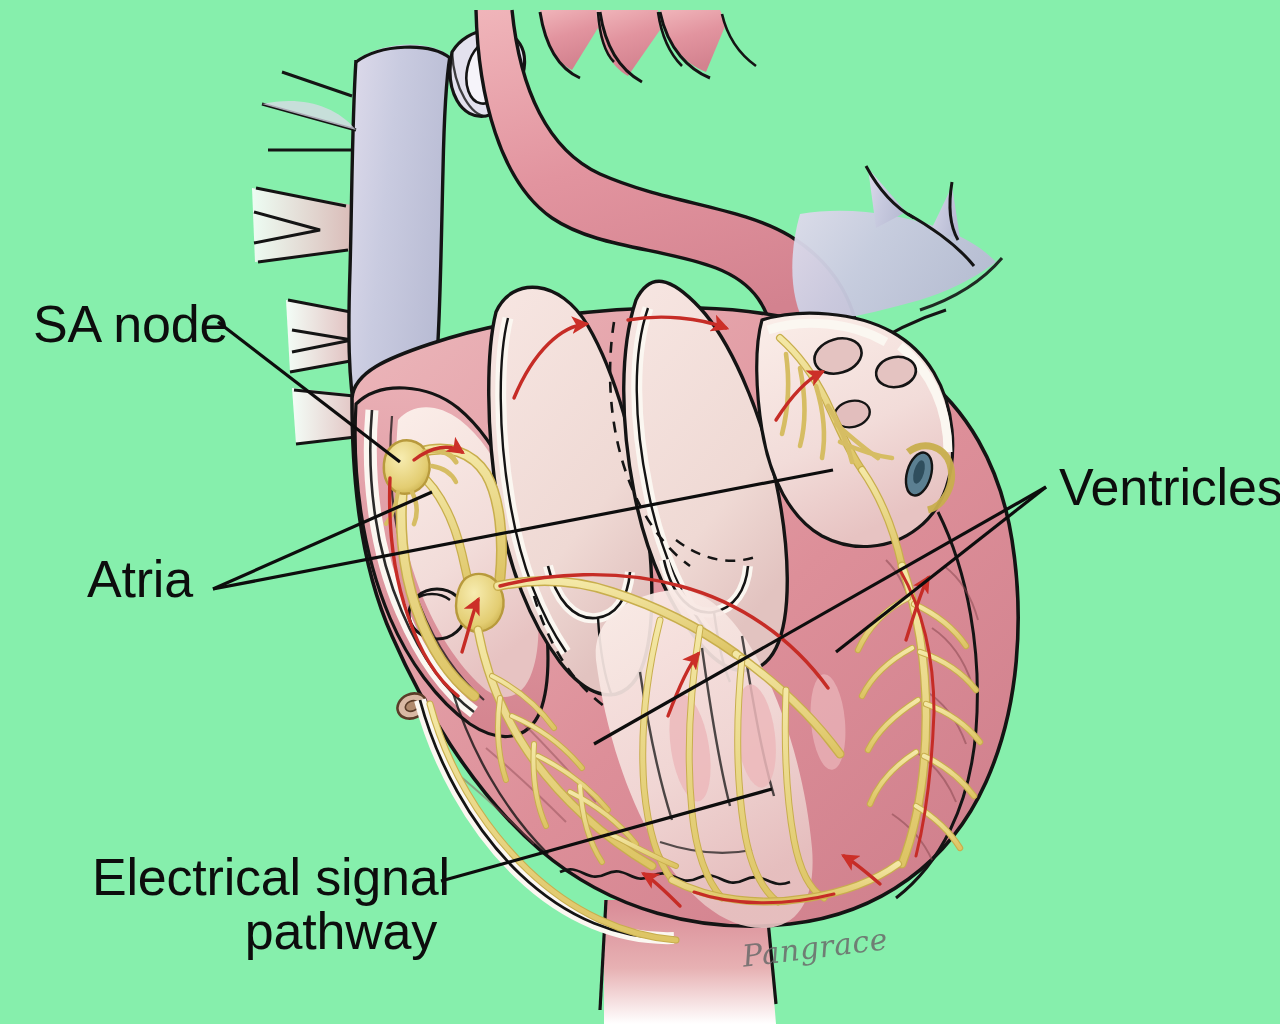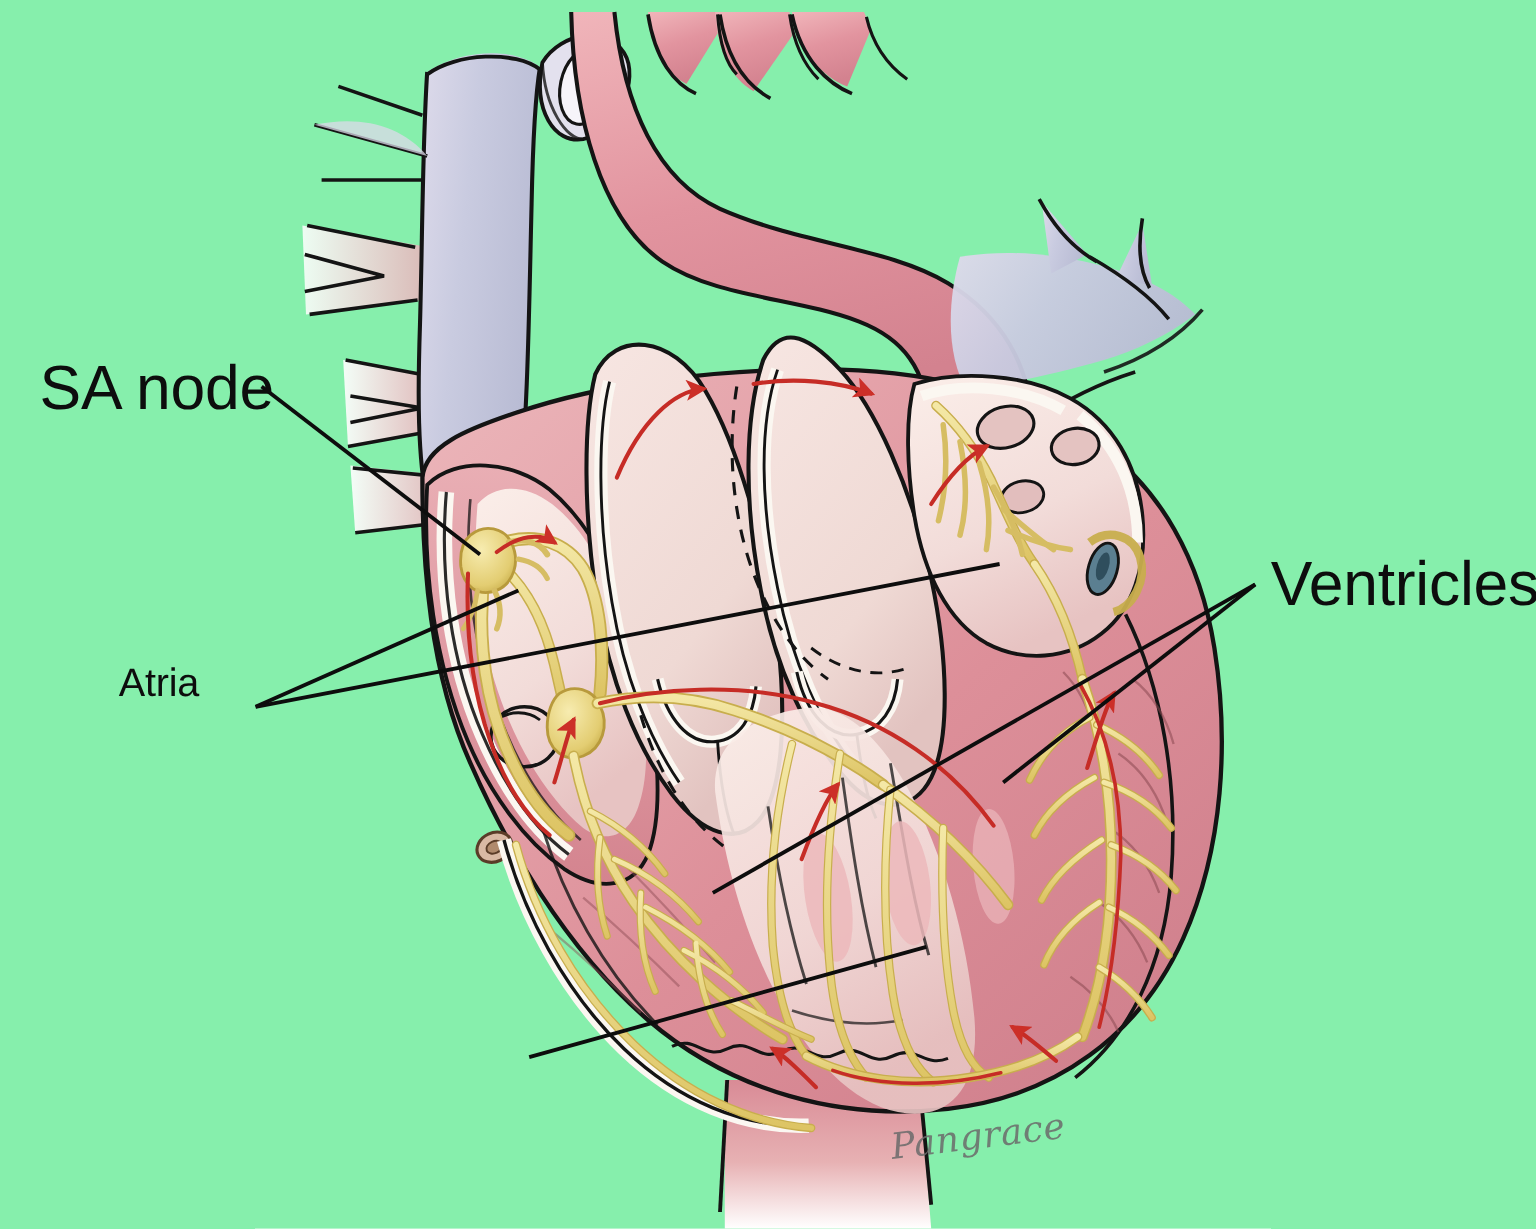--- a/index.html
+++ b/index.html
@@ -2,21 +2,21 @@
 <html><head>
 <meta charset="utf-8">
 <style>
   html,body{margin:0;padding:0;background:#ffffff;}
   body{width:1280px;height:1024px;overflow:hidden;font-family:"Liberation Sans",sans-serif;}
   #stage{position:relative;width:1280px;height:1024px;background:#86efac;}
   #art{position:absolute;left:0;top:0;width:1280px;height:1024px;}
   .lbl{position:absolute;color:#0d0d0d;font-family:"Liberation Sans",sans-serif;
        font-weight:400;white-space:pre;line-height:1.04;letter-spacing:-0.2px;}
   #lbl-sa{left:33px;top:297px;font-size:52px;}
-  #lbl-atria{left:99px;top:552px;font-size:33px;}
+  #lbl-atria{left:87px;top:552px;font-size:52px;}
   #lbl-vent{left:1059px;top:460px;font-size:52px;}
   #lbl-path{left:92px;top:850px;font-size:52px;text-align:right;width:345px;}
   #sig{position:absolute;left:742px;top:930px;font-family:"DejaVu Serif",serif;
        font-style:italic;font-size:30px;color:#6b6b6b;transform:rotate(-7deg);
        opacity:.85;letter-spacing:0.5px;}
 </style>
 </head>
 <body>
 
 <div id="stage">
@@ -394,15 +394,17 @@
       <line x1="213" y1="589" x2="833" y2="470"></line>
       <line x1="1046" y1="487" x2="836" y2="652"></line>
       <line x1="1046" y1="487" x2="594" y2="744"></line>
       <line x1="441" y1="881" x2="772" y2="789"></line>
     </g>
   </svg>
 
   <div class="lbl" id="lbl-sa">SA node</div>
   <div class="lbl" id="lbl-atria">Atria</div>
   <div class="lbl" id="lbl-vent">Ventricles</div>
+  <div class="lbl" id="lbl-path">Electrical signal
+pathway</div>
 
   <div id="sig">Pangrace</div>
 </div>
 
 </body></html>

